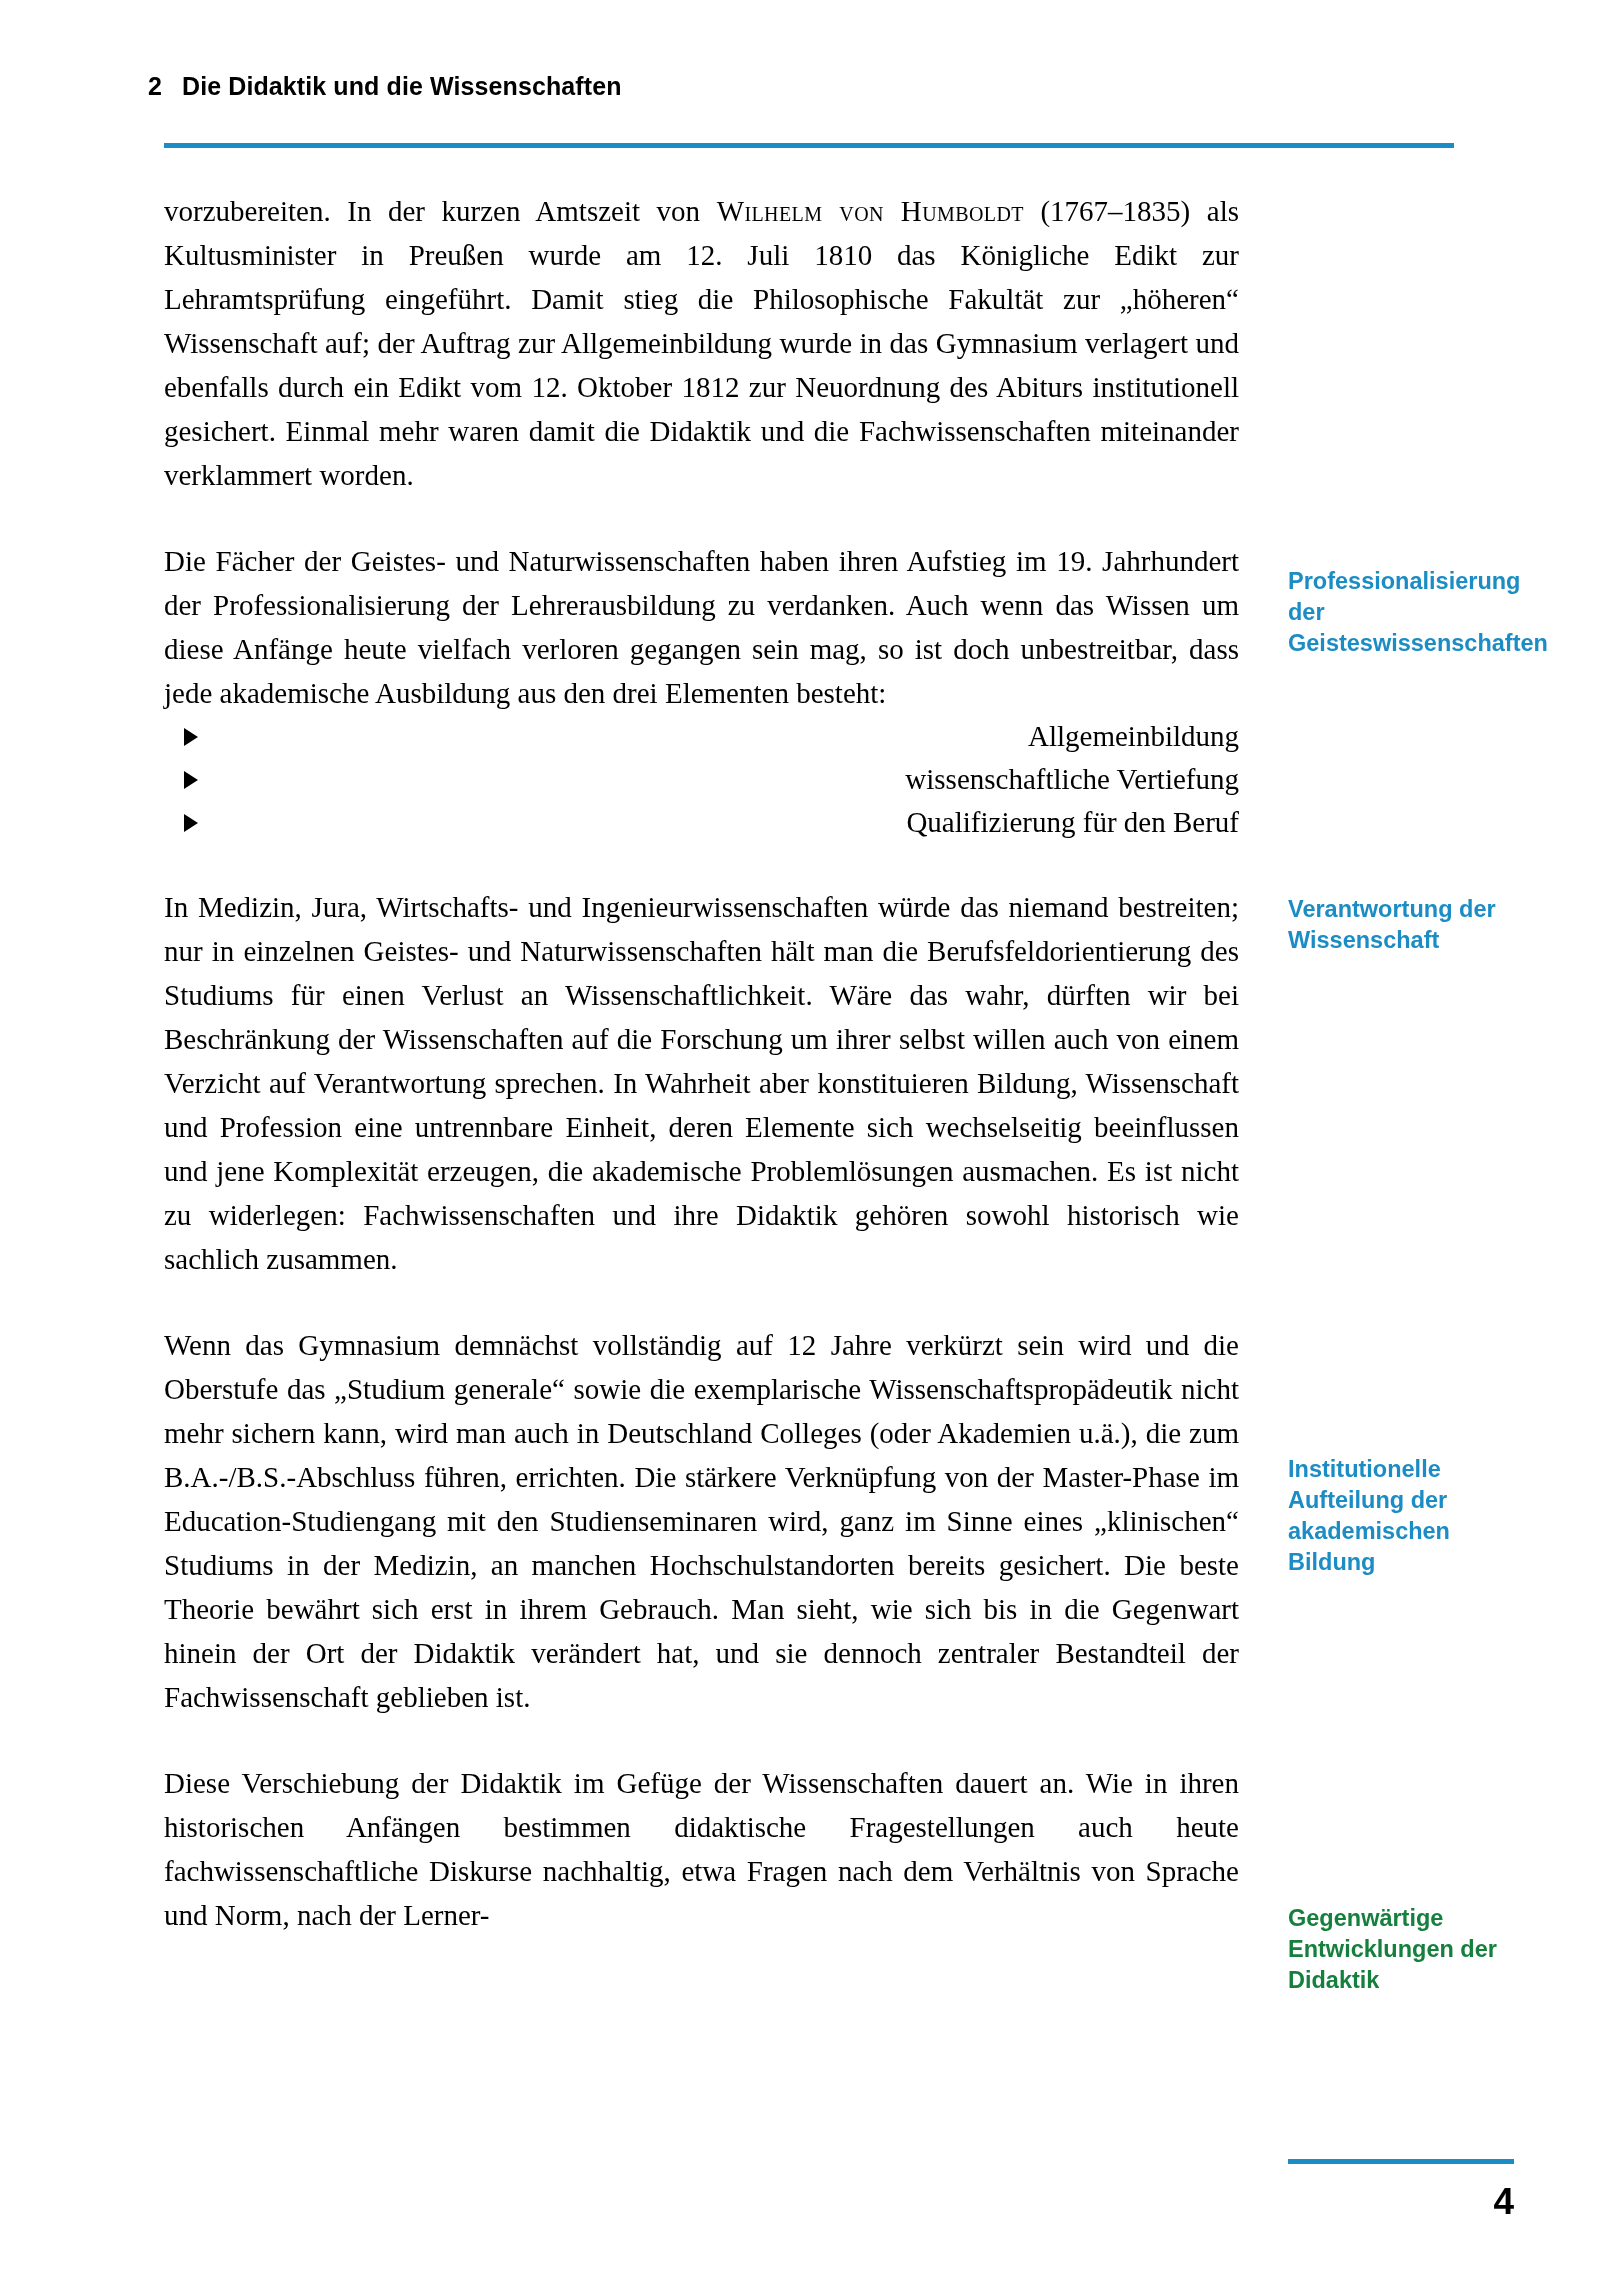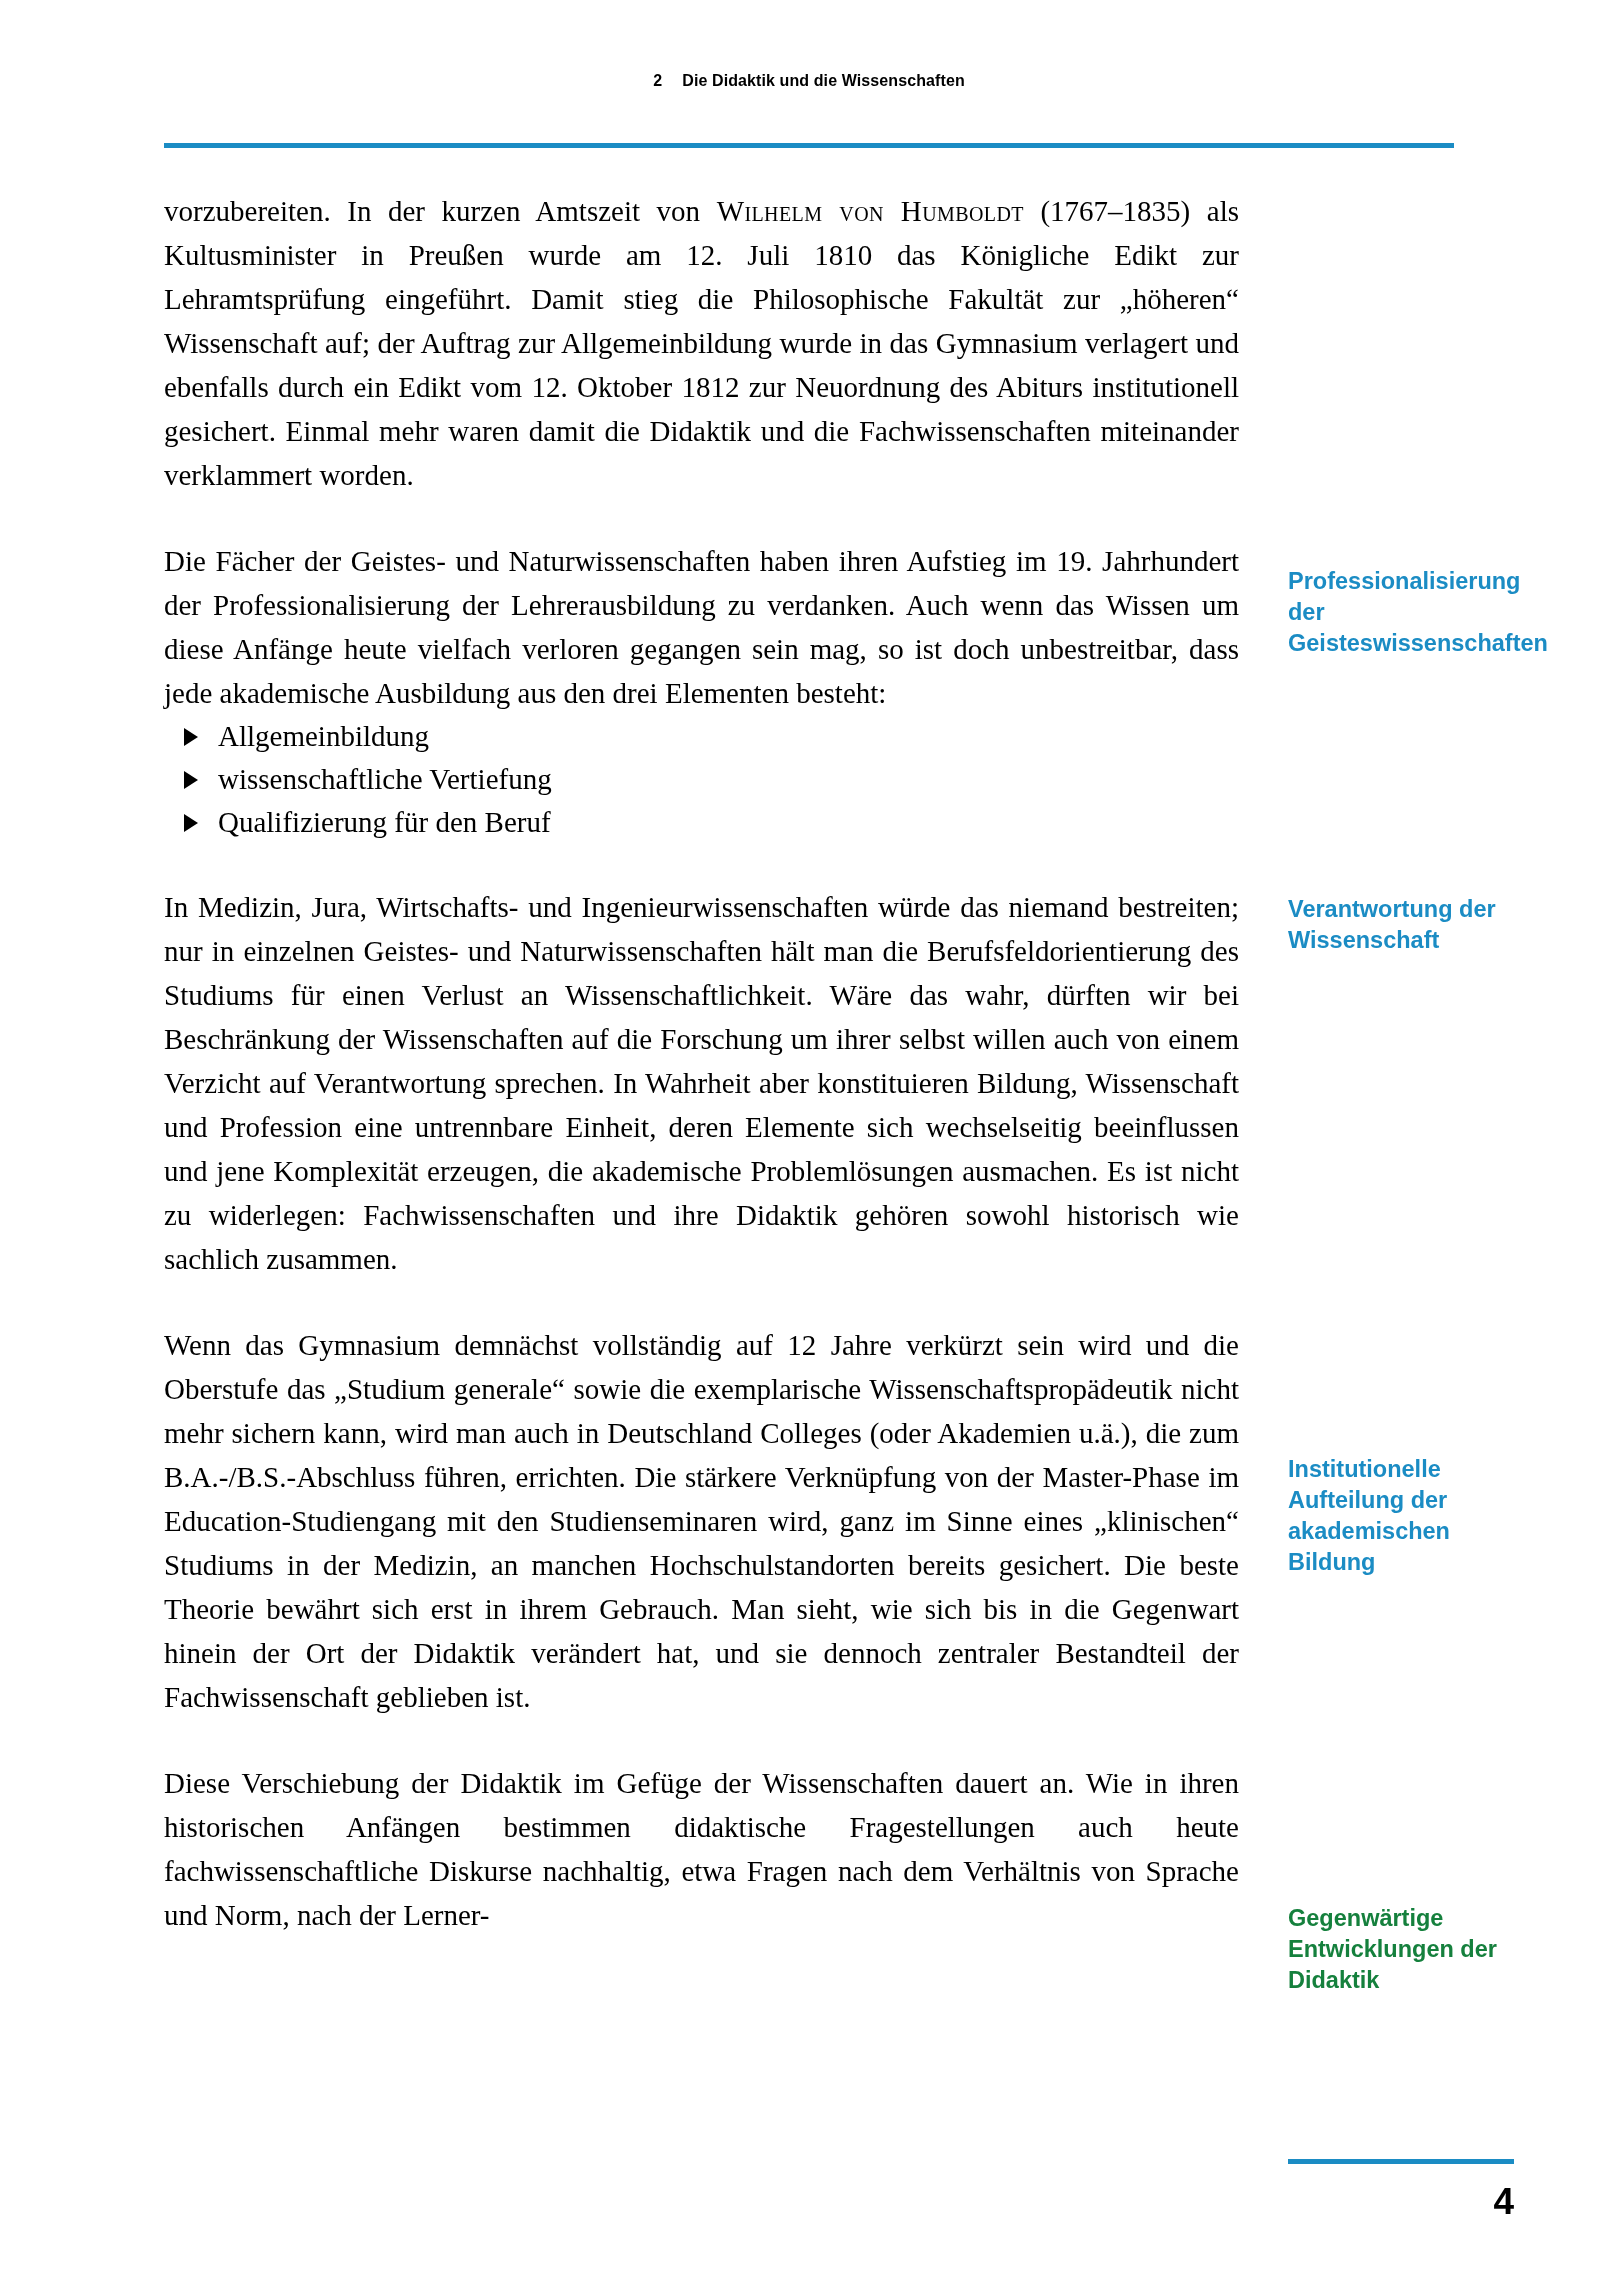--- a/index.html
+++ b/index.html
@@ -18,27 +18,27 @@
     width: 1619px;
     height: 2290px;
     background: #ffffff;
     box-sizing: border-box;
     overflow: hidden;
   }
 
   
   .running-head {
     position: absolute;
-    left: 164px;
+    left: 148px;
     top: 72px;
     width: 1290px;
-    text-align: center;
+    text-align: left;
     font-family: "Liberation Sans", "DejaVu Sans", sans-serif;
     font-weight: bold;
-    font-size: 16px;
+    font-size: 25px;
     letter-spacing: 0.1px;
     color: #000000;
     white-space: nowrap;
   }
   .running-head .chapter-num {
     margin-right: 20px;
   }
 
   .head-rule {
     position: absolute;
@@ -84,20 +84,21 @@
     list-style: none;
     margin: 0 0 41px 0;
     padding: 0;
   }
   .bullets li {
     position: relative;
     font-size: 29px;
     line-height: 43px;
     padding-left: 54px;
     margin: 0;
+    text-align: right;
   }
   .bullets li .tri {
     position: absolute;
     left: 20px;
     top: 50%;
     transform: translateY(-50%);
     width: 0;
     height: 0;
     border-left: 14px solid #000000;
     border-top: 9.2px solid transparent;

